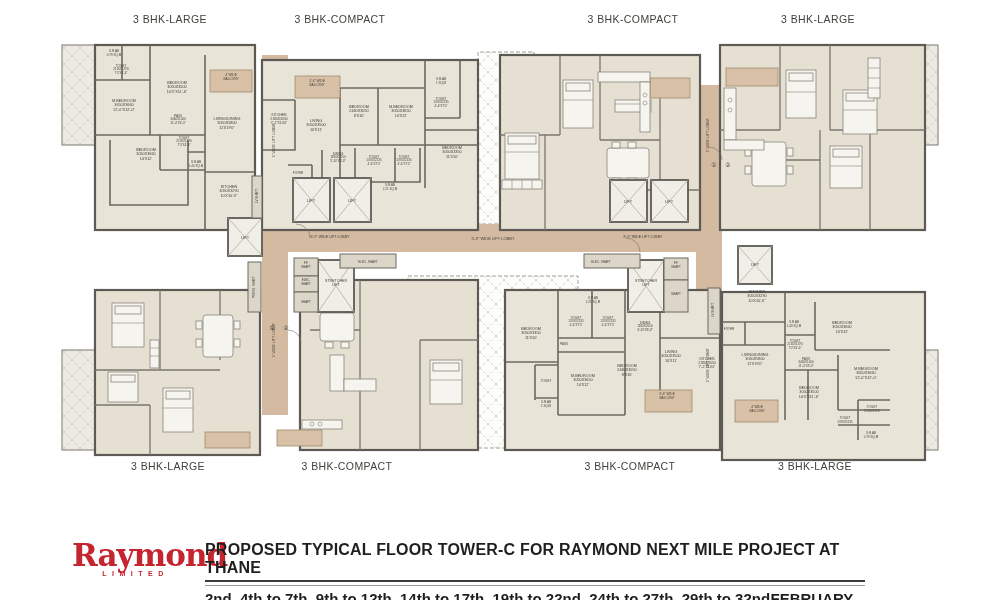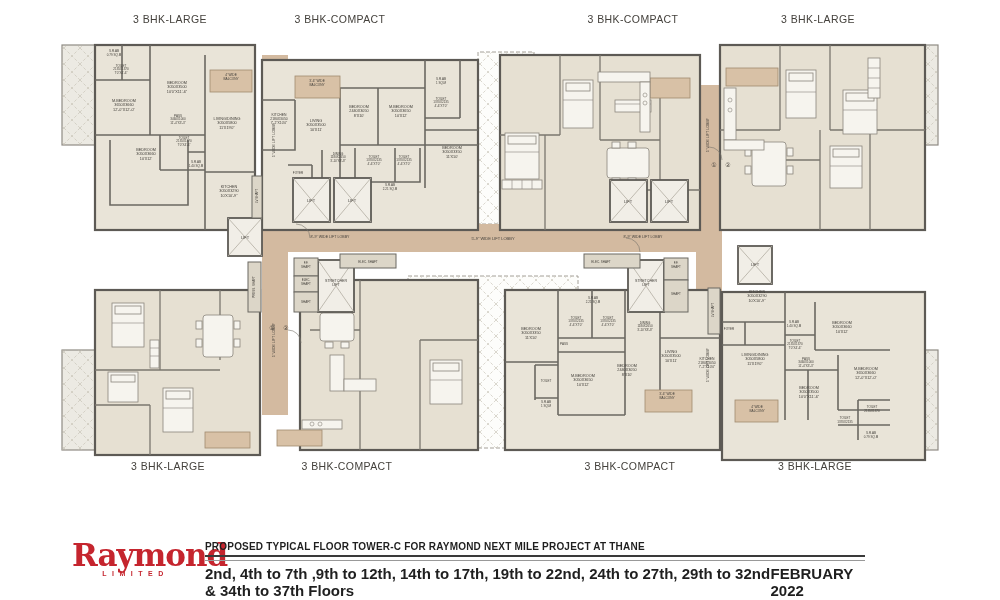--- a/index.html
+++ b/index.html
@@ -20,21 +20,21 @@
   .deck{fill:#eceae3;stroke:#8f8b84;stroke-width:1.2;}
   .furn{fill:#f6f4ee;stroke:#8a857c;stroke-width:.8;}
   .furnline{stroke:#8a857c;stroke-width:.6;fill:none;}
   .arc{stroke:#77736c;stroke-width:.6;fill:none;}
   .footer{position:absolute;left:0;top:537px;width:1000px;height:63px;background:#fff;}
   .logo{position:absolute;left:72px;top:2px;width:122px;text-align:center;color:#c5252e;}
   .logo-word{font-family:"DejaVu Serif",serif;font-weight:700;font-size:31px;line-height:30px;
              letter-spacing:-1px;transform:scaleY(1.05);}
   .logo-sub{font-size:7px;font-weight:700;letter-spacing:5.5px;margin-top:1px;padding-left:5px;}
   .ft{position:absolute;left:205px;top:4px;width:660px;}
-  .ft-title{font-size:10px;font-weight:700;color:#1f1f1f;letter-spacing:.2px;}
+  .ft-title{font-size:16px;font-weight:700;color:#1f1f1f;letter-spacing:.2px;}
   .ft-rule{height:3px;border-top:2px solid#3a3a3a;border-bottom:1px solid #999;margin:3px 0 4px;}
   .ft-row{display:flex;justify-content:center;font-size:15px;font-weight:700;color:#1f1f1f;}
 </style>
 </head>
 <body>
 
 <div class="page">
 
 <svg id="plan-svg" width="1000" height="537" viewBox="0 0 1000 537">
   <defs>

